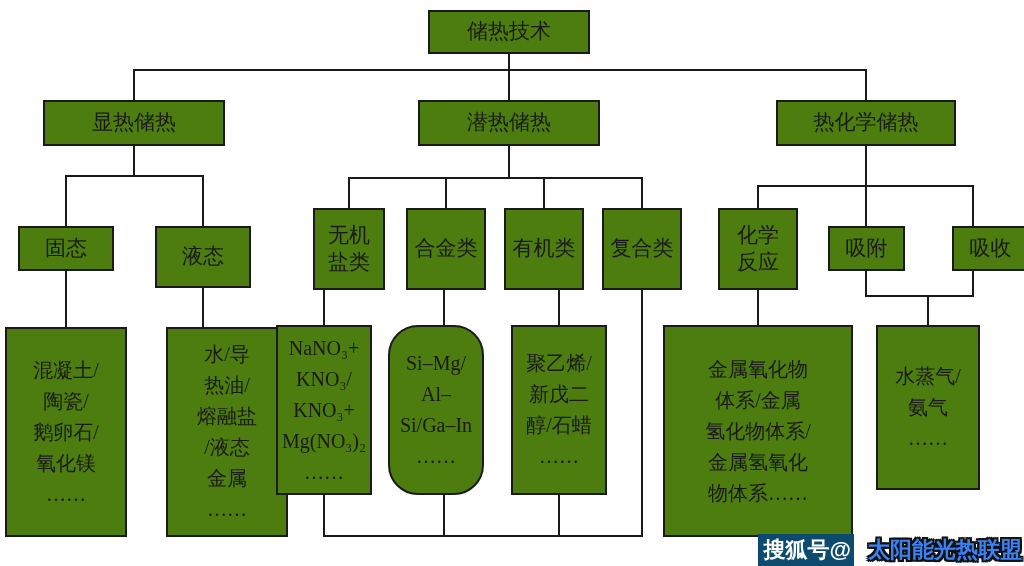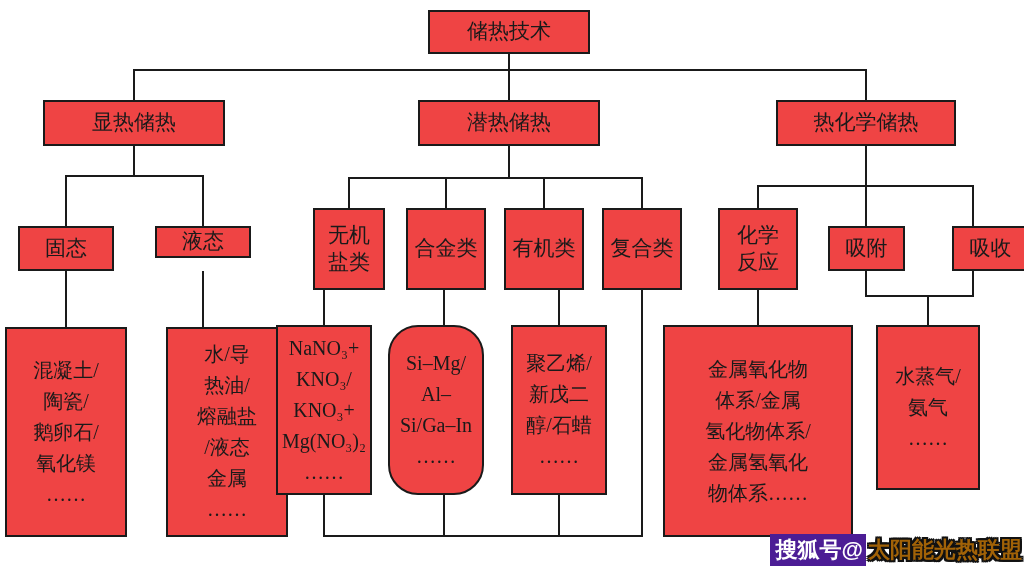--- a/index.html
+++ b/index.html
@@ -20,21 +20,21 @@
     position: absolute;
     left: 0;
     top: 0;
     width: 1024px;
     height: 566px;
   }
   .box {
     position: absolute;
     box-sizing: border-box;
     border: 2px solid #1a1a1a;
-    background: #ef4444;
+    background: #4d7c0f;
     display: flex;
     align-items: center;
     justify-content: center;
     text-align: center;
     white-space: pre-line;
     font-size: 21px;
     line-height: 1.3;
   }
   .box.leaf {
     font-size: 20px;
@@ -43,27 +43,27 @@
   .watermark {
     position: absolute;
     right: 2px;
     bottom: 1px;
     font-family: "Liberation Sans", "DejaVu Sans", sans-serif;
     font-weight: bold;
     font-size: 22px;
     white-space: nowrap;
   }
   .wm-badge {
-    background: #4c1d95;
+    background: #0c4a6e;
     color: #ffffff;
     padding: 3px 3px 4px 6px;
   }
   .wm-name {
-    color: #a16207;
-    padding-left: 2px;
+    color: #3b82f6;
+    padding-left: 14px;
     text-shadow:
       -2px -2px 0 #111, 2px -2px 0 #111, -2px 2px 0 #111, 2px 2px 0 #111,
       -2px 0 0 #111, 2px 0 0 #111, 0 -2px 0 #111, 0 2px 0 #111;
   }
 </style>
 </head>
 <body>
 
 <div class="canvas">
 
@@ -113,21 +113,21 @@
     </g>
   </svg>
 
   <div class="box" style="left:428px; top:10px; width:162px; height:44px;">储热技术</div>
 
   <div class="box" style="left:43px; top:100px; width:182px; height:46px;">显热储热</div>
   <div class="box" style="left:418px; top:100px; width:182px; height:46px;">潜热储热</div>
   <div class="box" style="left:776px; top:100px; width:180px; height:46px;">热化学储热</div>
 
   <div class="box" style="left:18px; top:226px; width:96px; height:45px;">固态</div>
-  <div class="box" style="left:155px; top:226px; width:96px; height:32px;">液态</div>
+  <div class="box" style="left:155px; top:226px; width:96px; height:62px;">液态</div>
   <div class="box" style="left:313px; top:208px; width:72px; height:82px;">无机
 盐类</div>
   <div class="box" style="left:406px; top:208px; width:80px; height:82px;">合金类</div>
   <div class="box" style="left:602px; top:208px; width:80px; height:82px;">复合类</div>
   <div class="box" style="left:504px; top:208px; width:80px; height:82px;">有机类</div>
   <div class="box" style="left:718px; top:208px; width:80px; height:82px;">化学
 反应</div>
   <div class="box" style="left:828px; top:226px; width:77px; height:45px;">吸附</div>
   <div class="box" style="left:952px; top:226px; width:77px; height:45px;">吸收</div>
 

